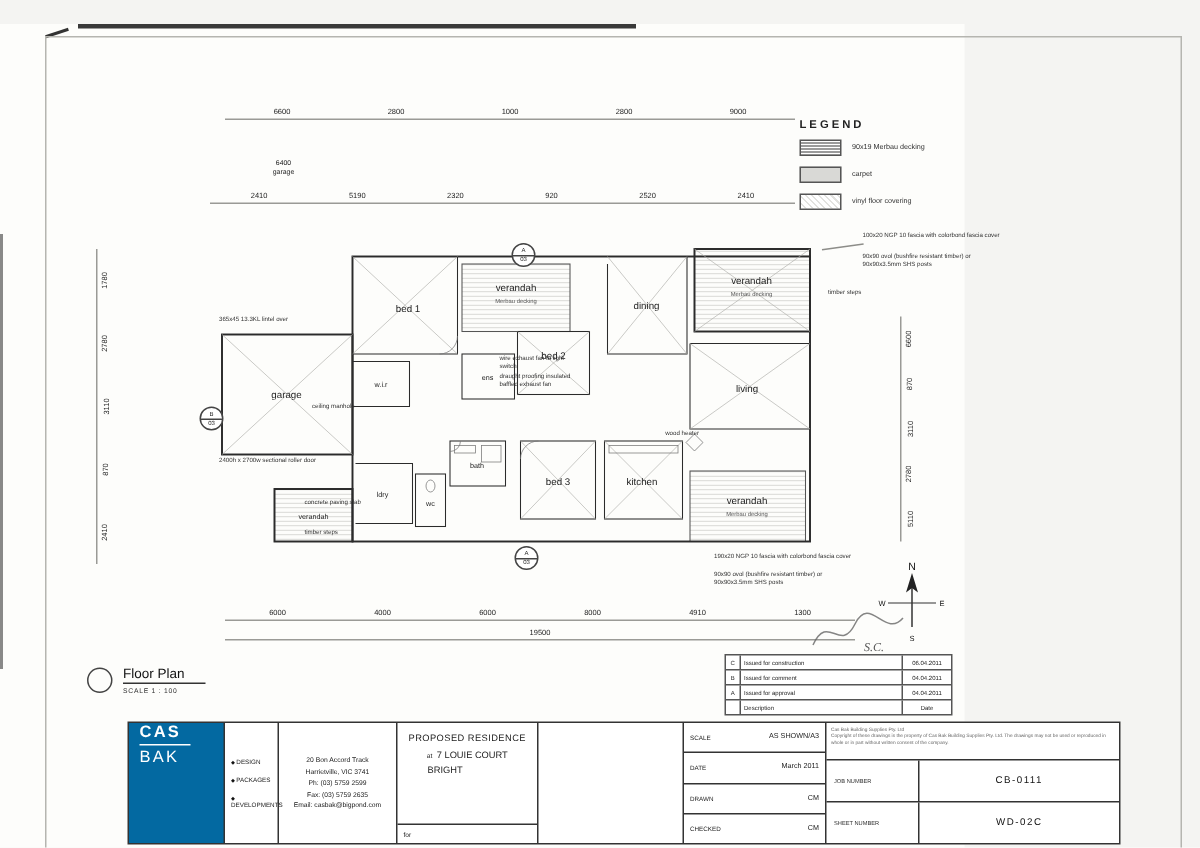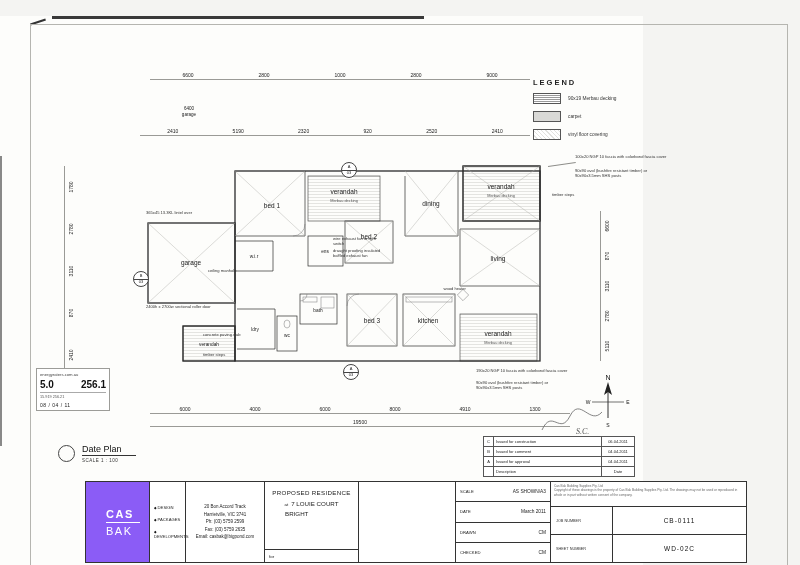--- a/index.html
+++ b/index.html
@@ -61,21 +61,21 @@
   .rev-c{width:9px;align-self:stretch;display:flex;align-items:center;justify-content:center;border-right:1px solid #555}
   .rev-d{flex:1;padding-left:2px;align-self:stretch;display:flex;align-items:center;border-right:1px solid #555}
   .rev-t{width:32px;text-align:center}
   
   .compass{left:584px;top:356px;width:48px;height:58px}
   .sig{left:536px;top:388px;width:74px;height:34px}
   
   .tb{left:85px;top:465px;width:660px;height:80px;border:1.2px solid #333;display:flex;background:#fff}
   .tb>div{border-right:1px solid #333}
   .tb>div:last-child{border-right:none}
-  .tb-logo{width:64px;background:#8b5cf6;color:#fff;display:flex;flex-direction:column;justify-content:center;padding-left:20px;box-sizing:border-box}
+  .tb-logo{width:64px;background:#0369a1;color:#fff;display:flex;flex-direction:column;padding-left:7px;box-sizing:border-box}
   .tb-logo-t{font-size:11px;font-weight:bold;letter-spacing:1.5px;border-bottom:1px solid #fff;width:34px;padding-bottom:2px}
   .tb-logo-b{font-size:11px;font-weight:normal;letter-spacing:1.5px;padding-top:2px}
   .tb-services{width:36px;display:flex;flex-direction:column;justify-content:center;gap:7px;padding-left:4px;box-sizing:border-box;font-size:4.2px;color:#222}
   .tb-services .rep::before{content:"\25C6  ";font-size:3.4px;color:#111}
   .tb-address{width:78px;display:flex;flex-direction:column;justify-content:center;text-align:center;font-size:4.5px;line-height:1.7;color:#222}
   .tb-project{width:94px;position:relative;text-align:center;padding-top:7px;box-sizing:border-box}
   .tb-ptitle{font-size:6.2px;letter-spacing:.3px}
   .tb-pline{font-size:6.2px;margin-top:4px}
   .tb-at{font-size:4.4px;margin-right:3px}
   .tb-ptown{font-size:6.2px;text-align:left;padding-left:20px;margin-top:3px}
@@ -263,34 +263,25 @@
   </div>
   <div class="bubble" style="left:343px;top:348px">
     <span>A</span>
     <span class="b2">03</span>
   </div>
   <div class="bubble" style="left:133px;top:255px">
     <span>B</span>
     <span class="b2">03</span>
   </div>
 
-  <div class="abs energy">
-    <div class="e-brand">energyraters.com.au</div>
-    <div class="e-nums">
-      <span class="e-big">5.0</span>
-      <span class="e-big">256.1</span>
-    </div>
-    <div class="e-detail">15.919        256.21</div>
-    <div class="e-date">08 / 04 / 11</div>
-  </div>
 
   <div class="abs caption">
     <span class="cap-circle"></span>
     <div>
-      <div class="cap-title">Date Plan</div>
+      <div class="cap-title">Floor Plan</div>
       <div class="cap-scale">SCALE   1 : 100</div>
     </div>
   </div>
 
   <div class="abs revs">
     <div class="rev-row">
       <span class="rev-c">C</span>
       <span class="rev-d">Issued for construction</span>
       <span class="rev-t">06.04.2011</span>
     </div>

